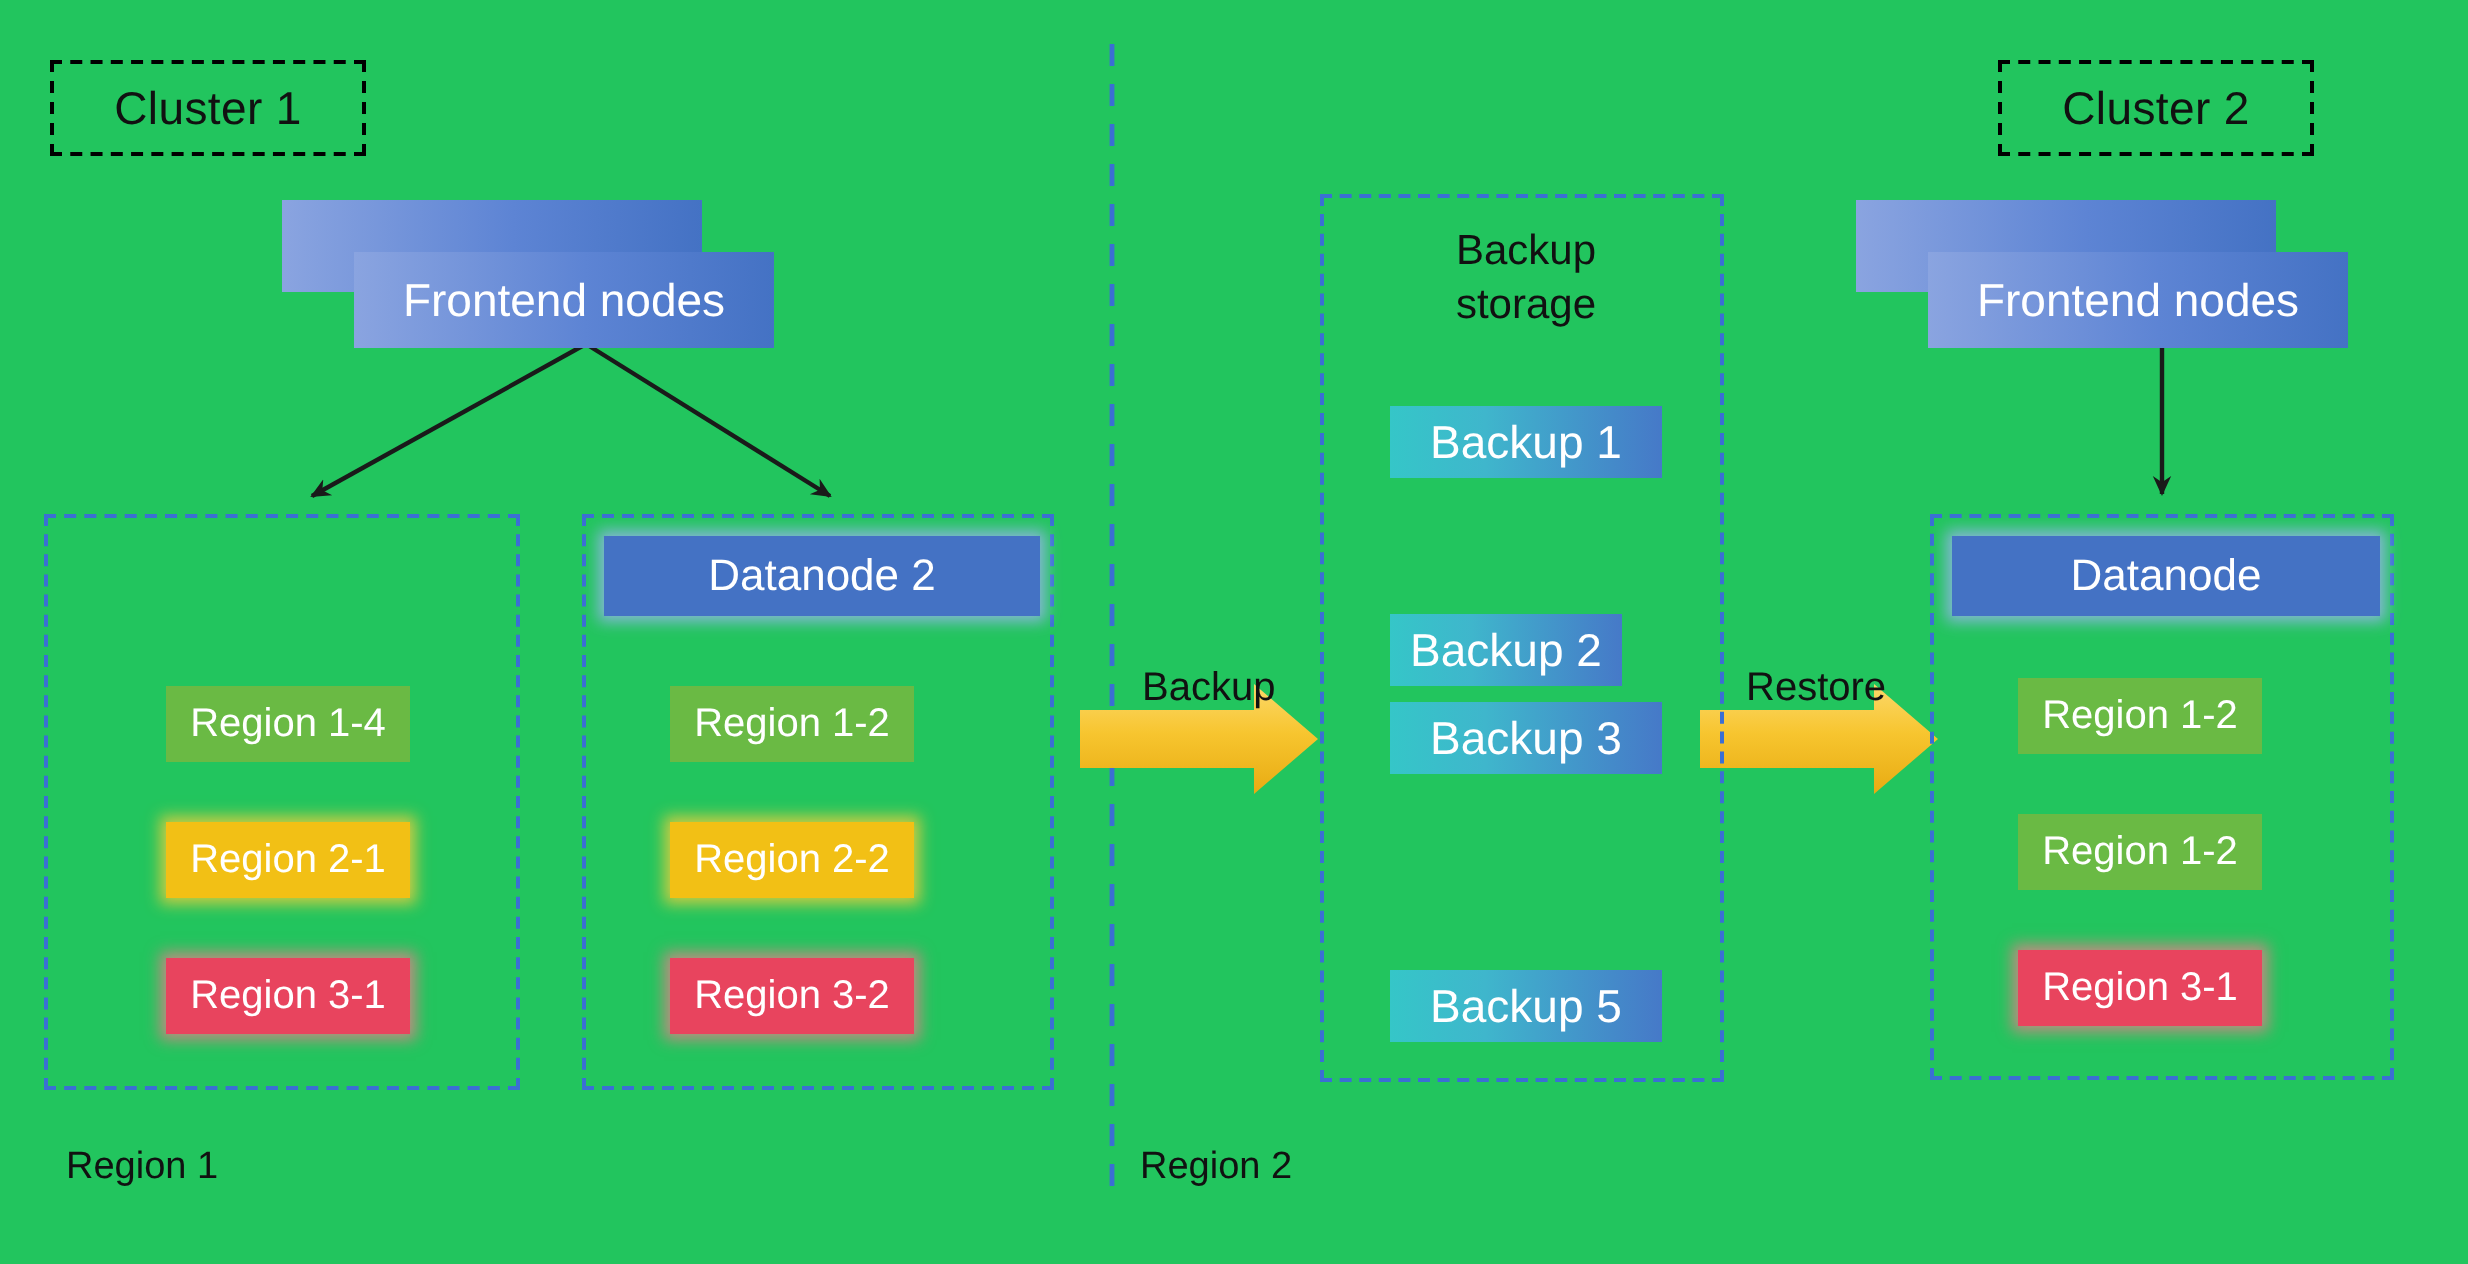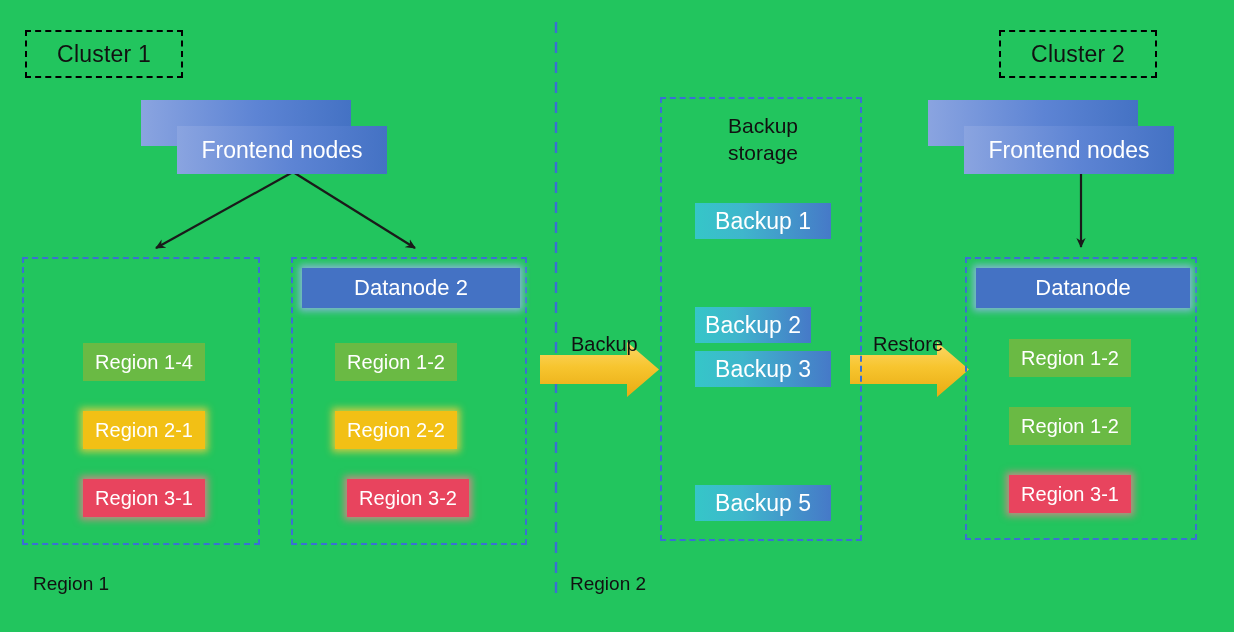--- a/index.html
+++ b/index.html
@@ -189,21 +189,21 @@
   <div class="abs dash-box" style="left:291px; top:257px; width:236px; height:288px;">
     <div class="datanode-bar abs" style="left:9px; top:9px; width:218px; height:40px;">
       <span>Datanode 2</span>
     </div>
     <div class="region-chip region-green abs" style="left:42px; top:84px; width:122px; height:38px;">
       <span>Region 1-2</span>
     </div>
     <div class="region-chip region-yellow abs" style="left:42px; top:152px; width:122px; height:38px;">
       <span>Region 2-2</span>
     </div>
-    <div class="region-chip region-red abs" style="left:42px; top:220px; width:122px; height:38px;margin-left:12px;">
+    <div class="region-chip region-red abs" style="left:42px; top:220px; width:122px; height:38px;">
       <span>Region 3-2</span>
     </div>
   </div>
 
   <div class="abs dash-box" style="left:660px; top:97px; width:202px; height:444px;">
     <div class="plain-label abs" style="left:0; top:14px; width:202px;">Backup
 storage</div>
 
     <div class="backup-chip abs" style="left:33px; top:104px; width:136px; height:36px;">
       <span>Backup 1</span>

